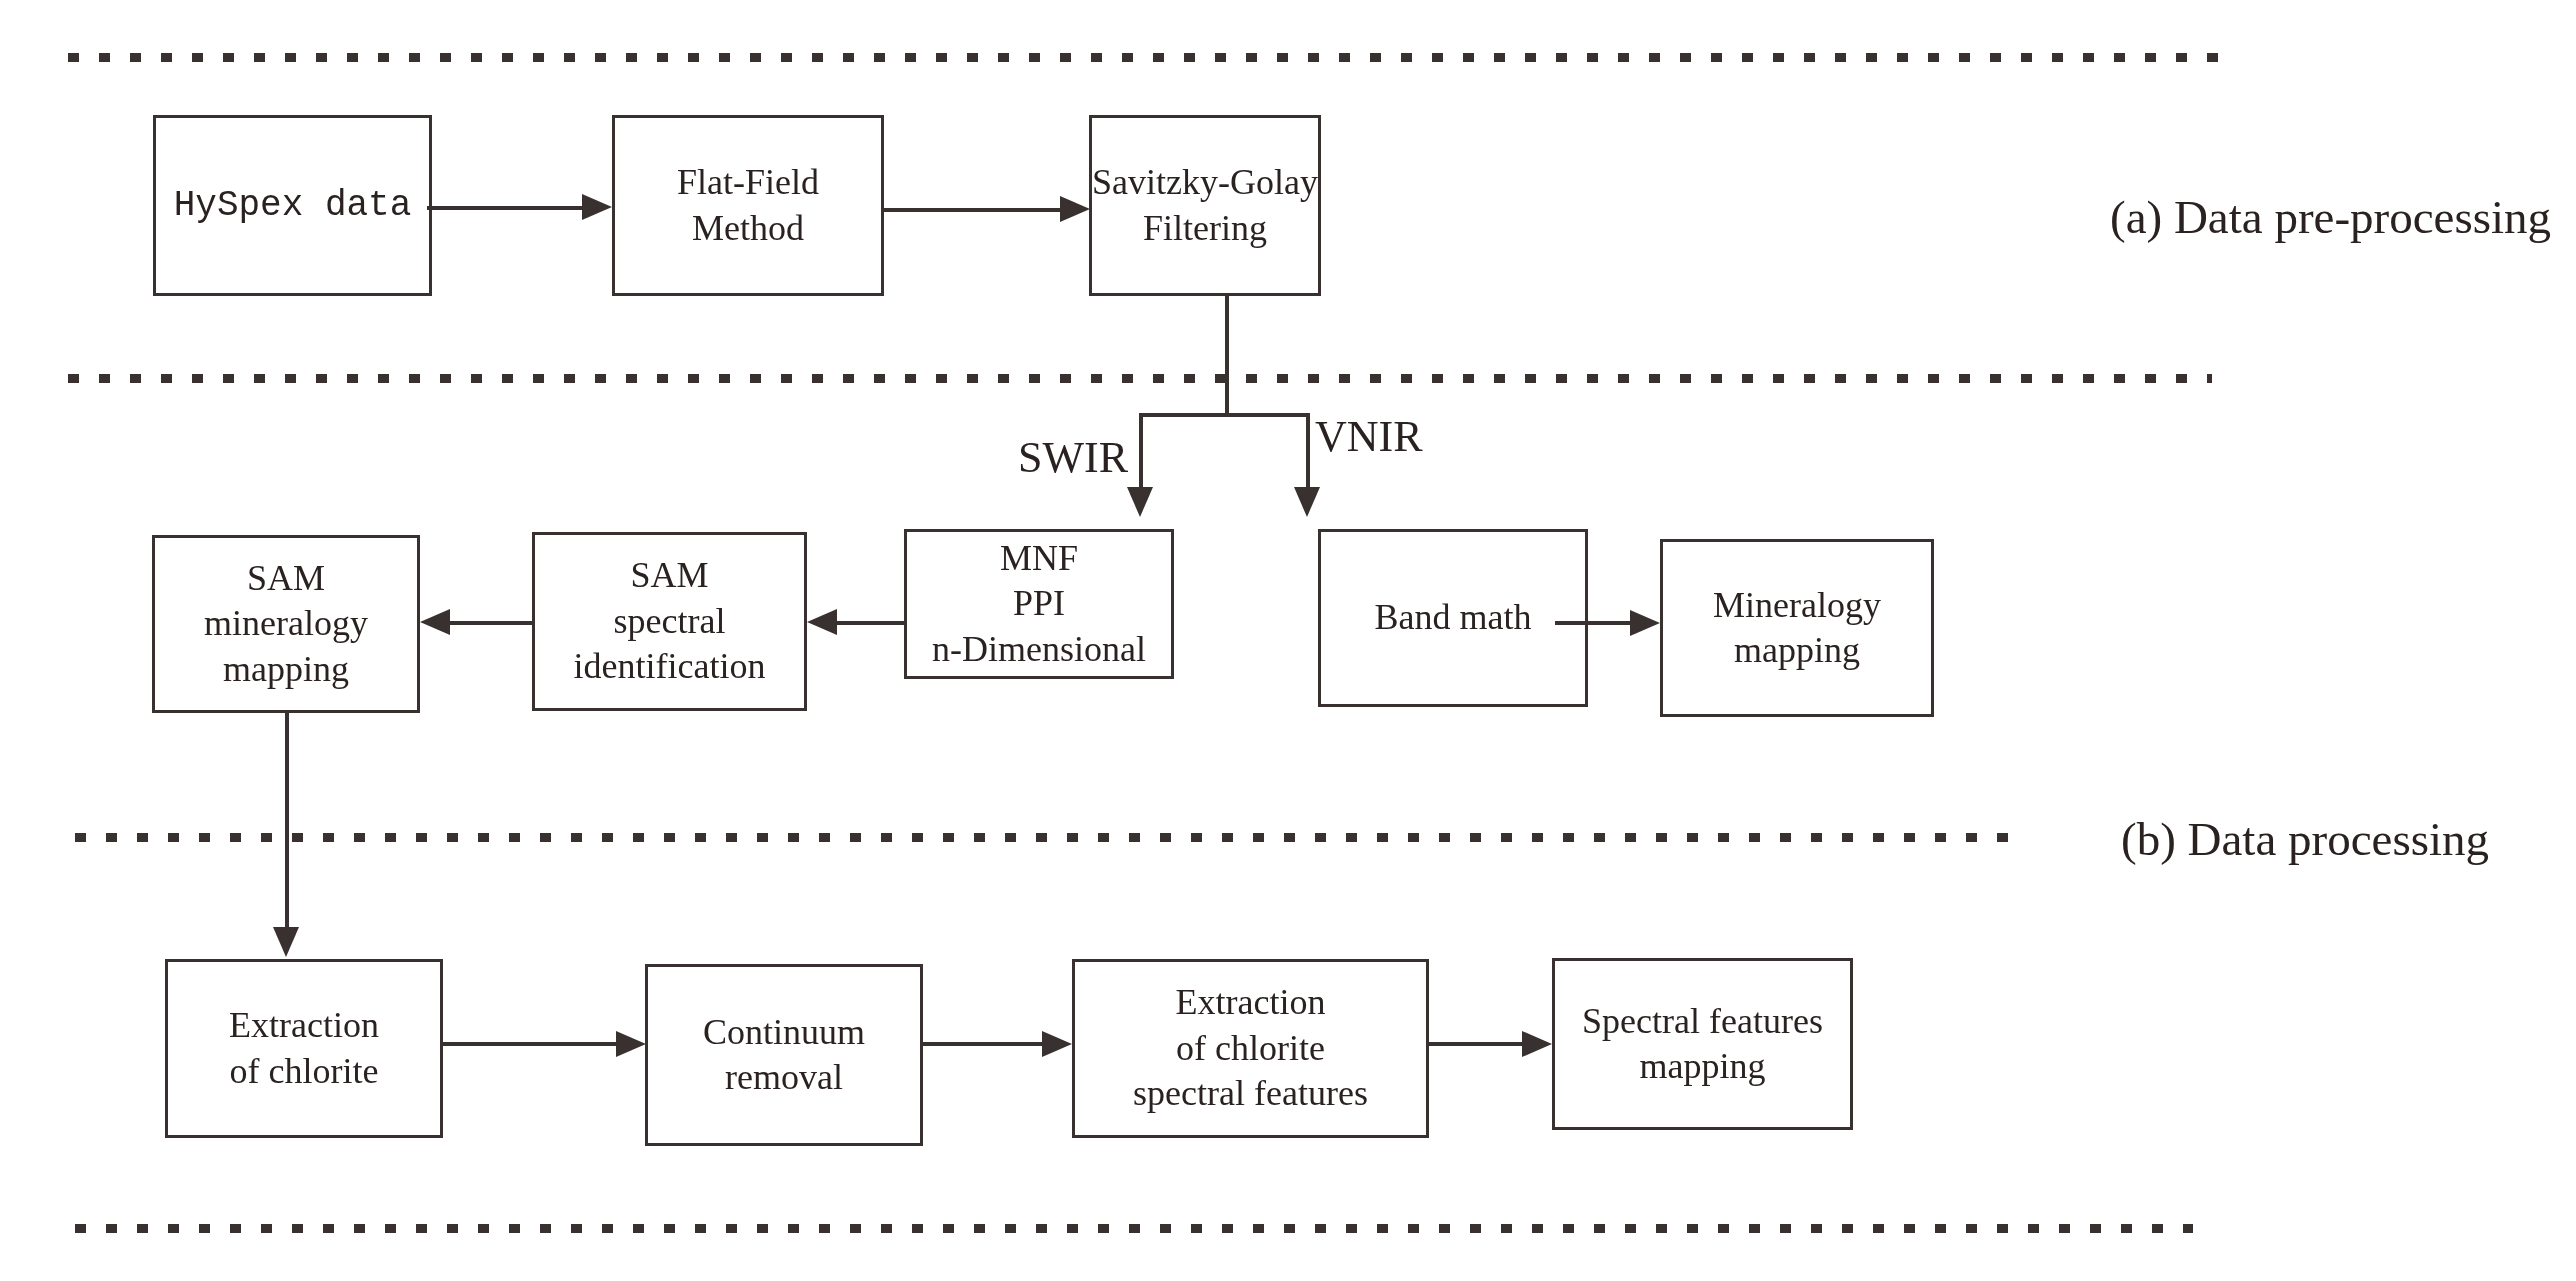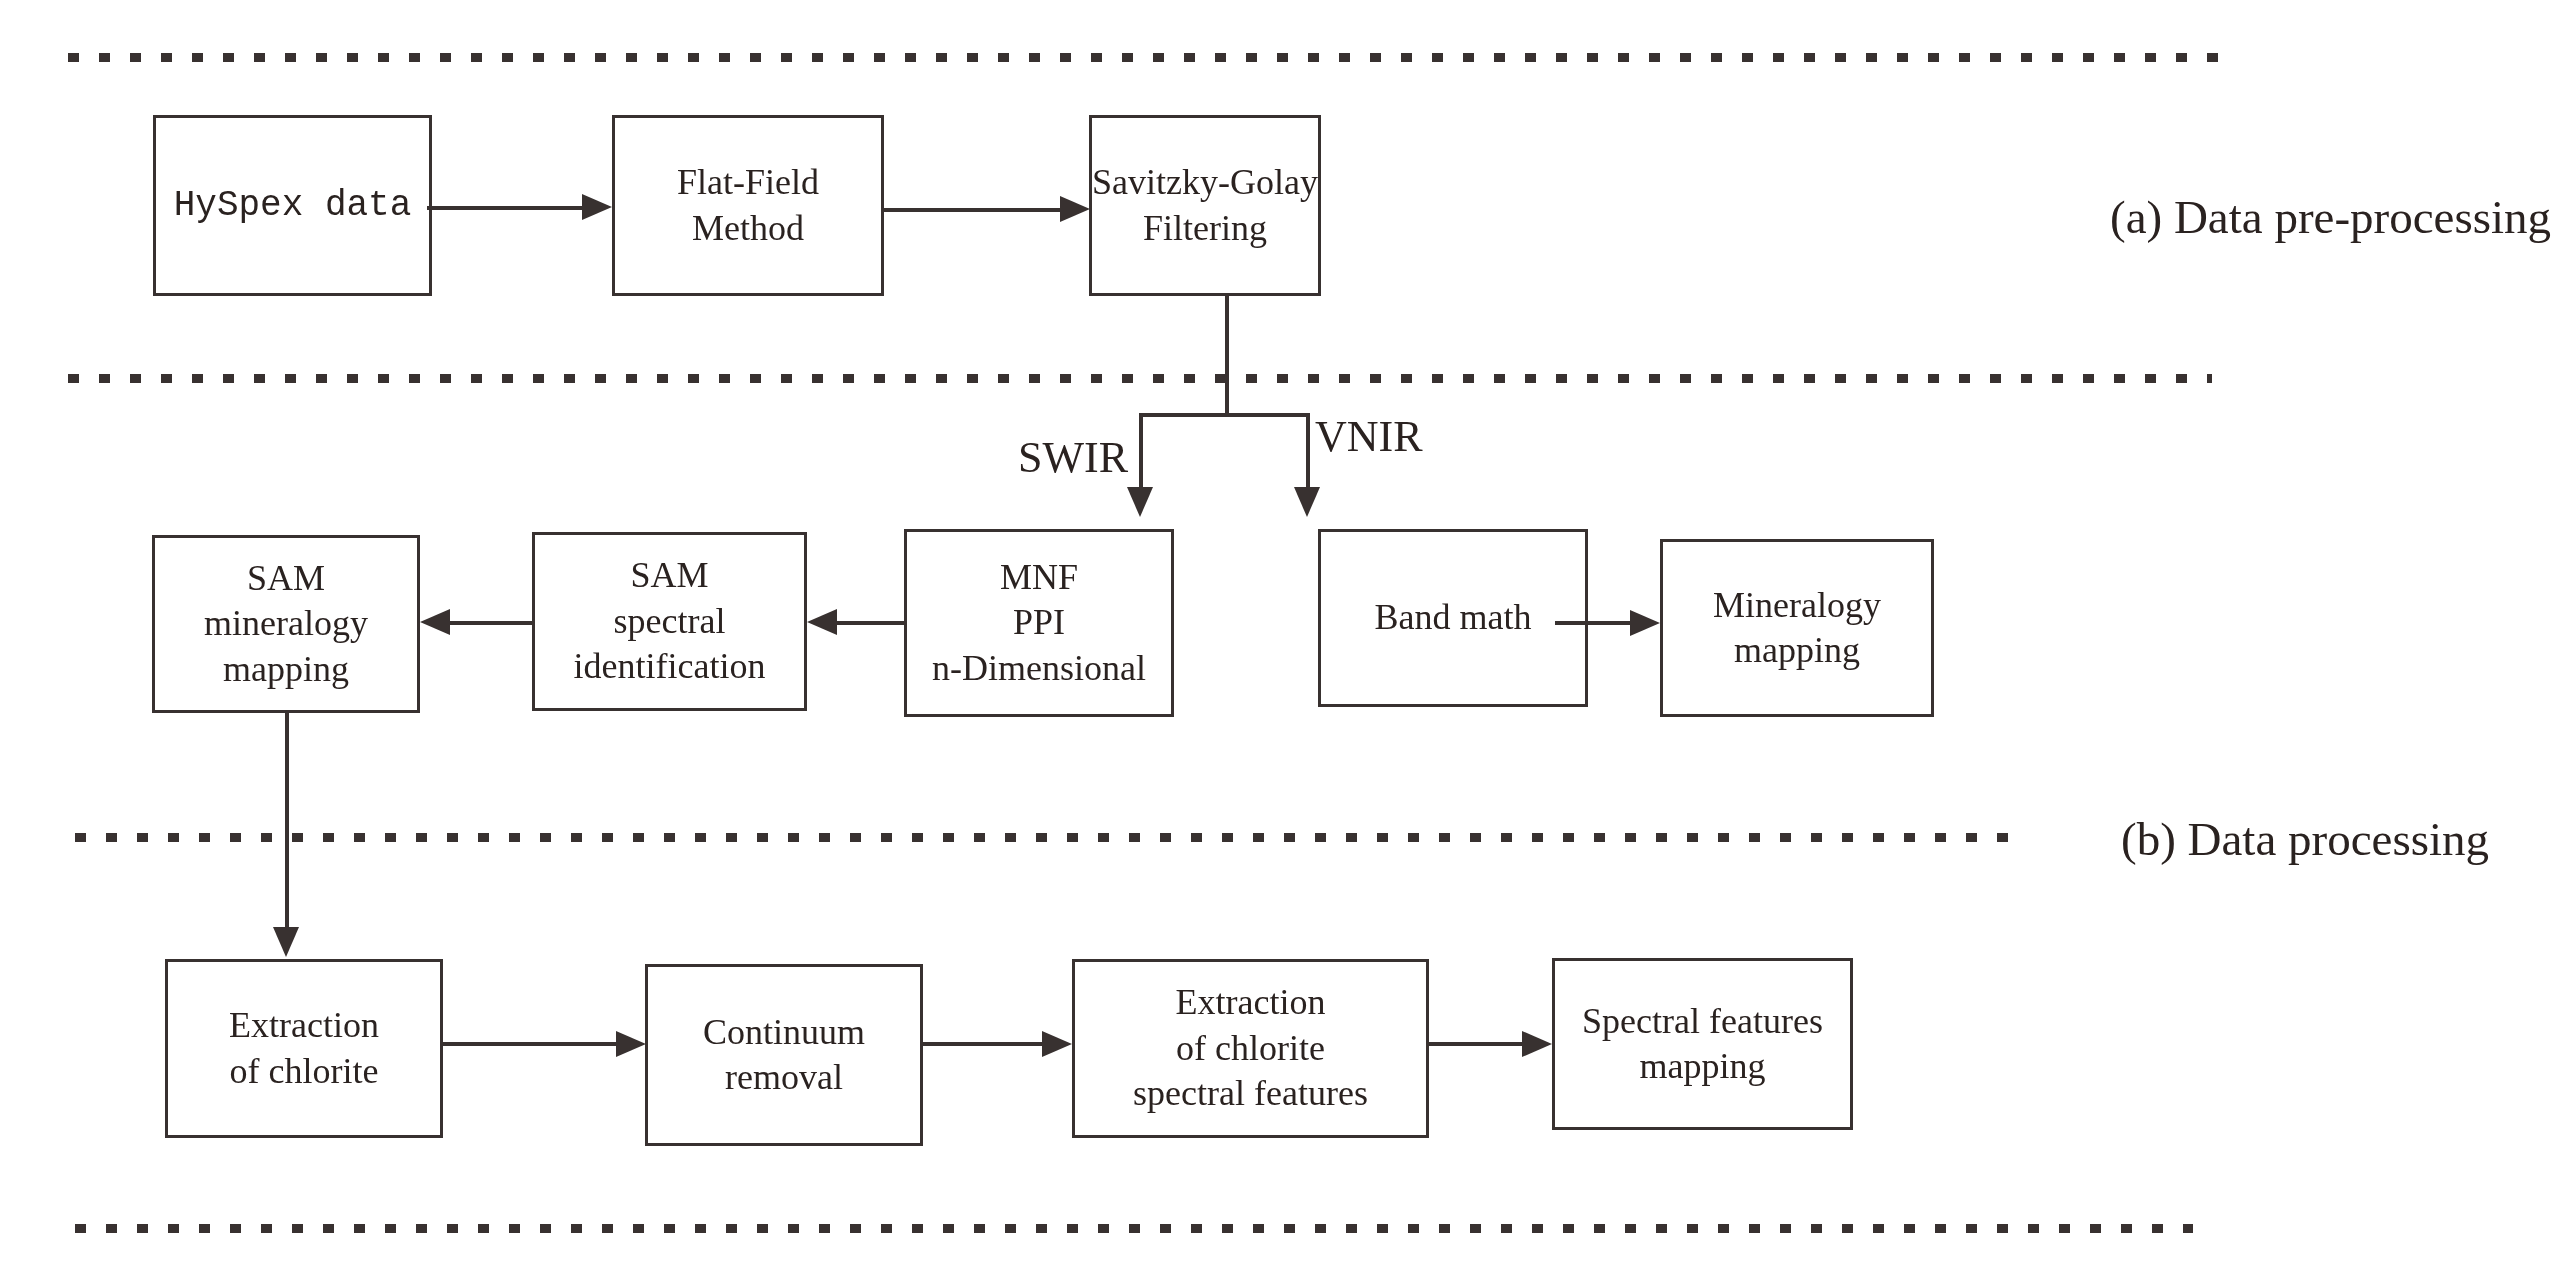--- a/index.html
+++ b/index.html
@@ -94,21 +94,21 @@
   <div class="box" style="left:152px;top:535px;width:268px;height:178px;">
     <span class="box-label">SAM
 mineralogy
 mapping</span>
   </div>
   <div class="box" style="left:532px;top:532px;width:275px;height:179px;">
     <span class="box-label">SAM
 spectral
 identification</span>
   </div>
-  <div class="box" style="left:904px;top:529px;width:270px;height:188px;">
+  <div class="box" style="left:904px;top:529px;width:270px;height:150px;">
     <span class="box-label">MNF
 PPI
 n-Dimensional</span>
   </div>
 
   <div class="arr-left" style="left:807px;top:609px;"></div>
   <div class="hline" style="left:837px;top:621px;width:67px;"></div>
   <div class="arr-left" style="left:420px;top:609px;"></div>
   <div class="hline" style="left:450px;top:621px;width:82px;"></div>
 

